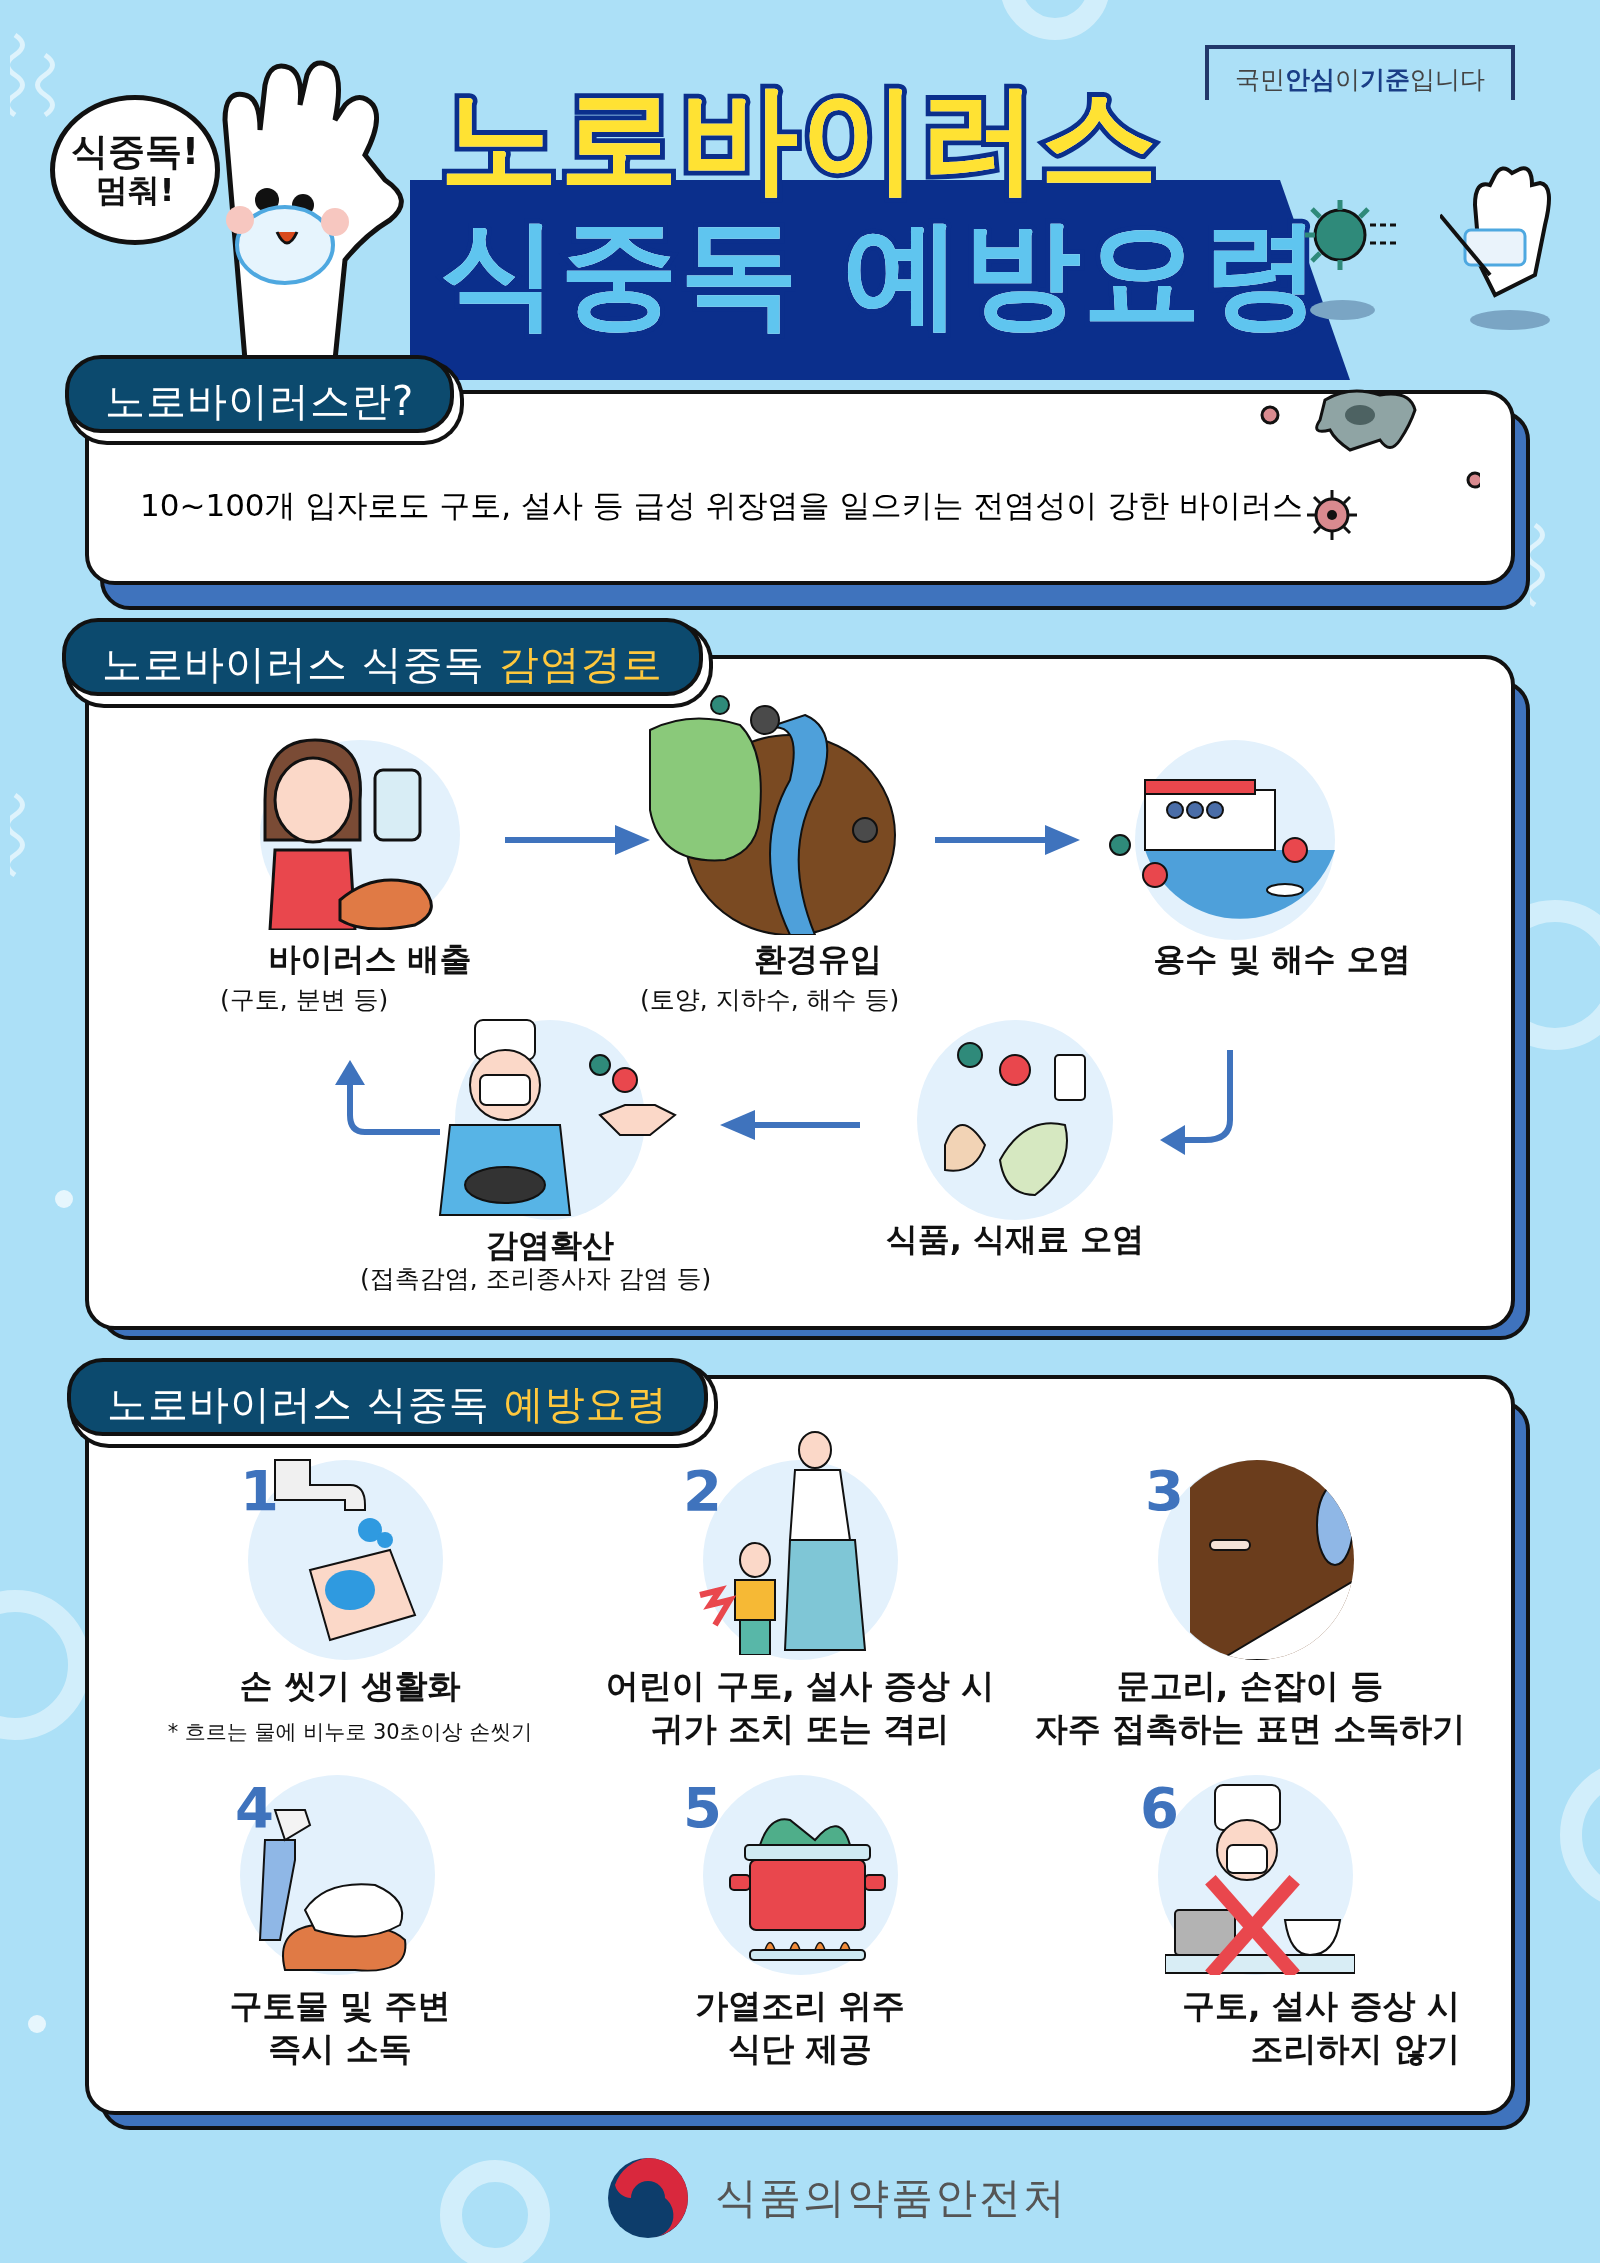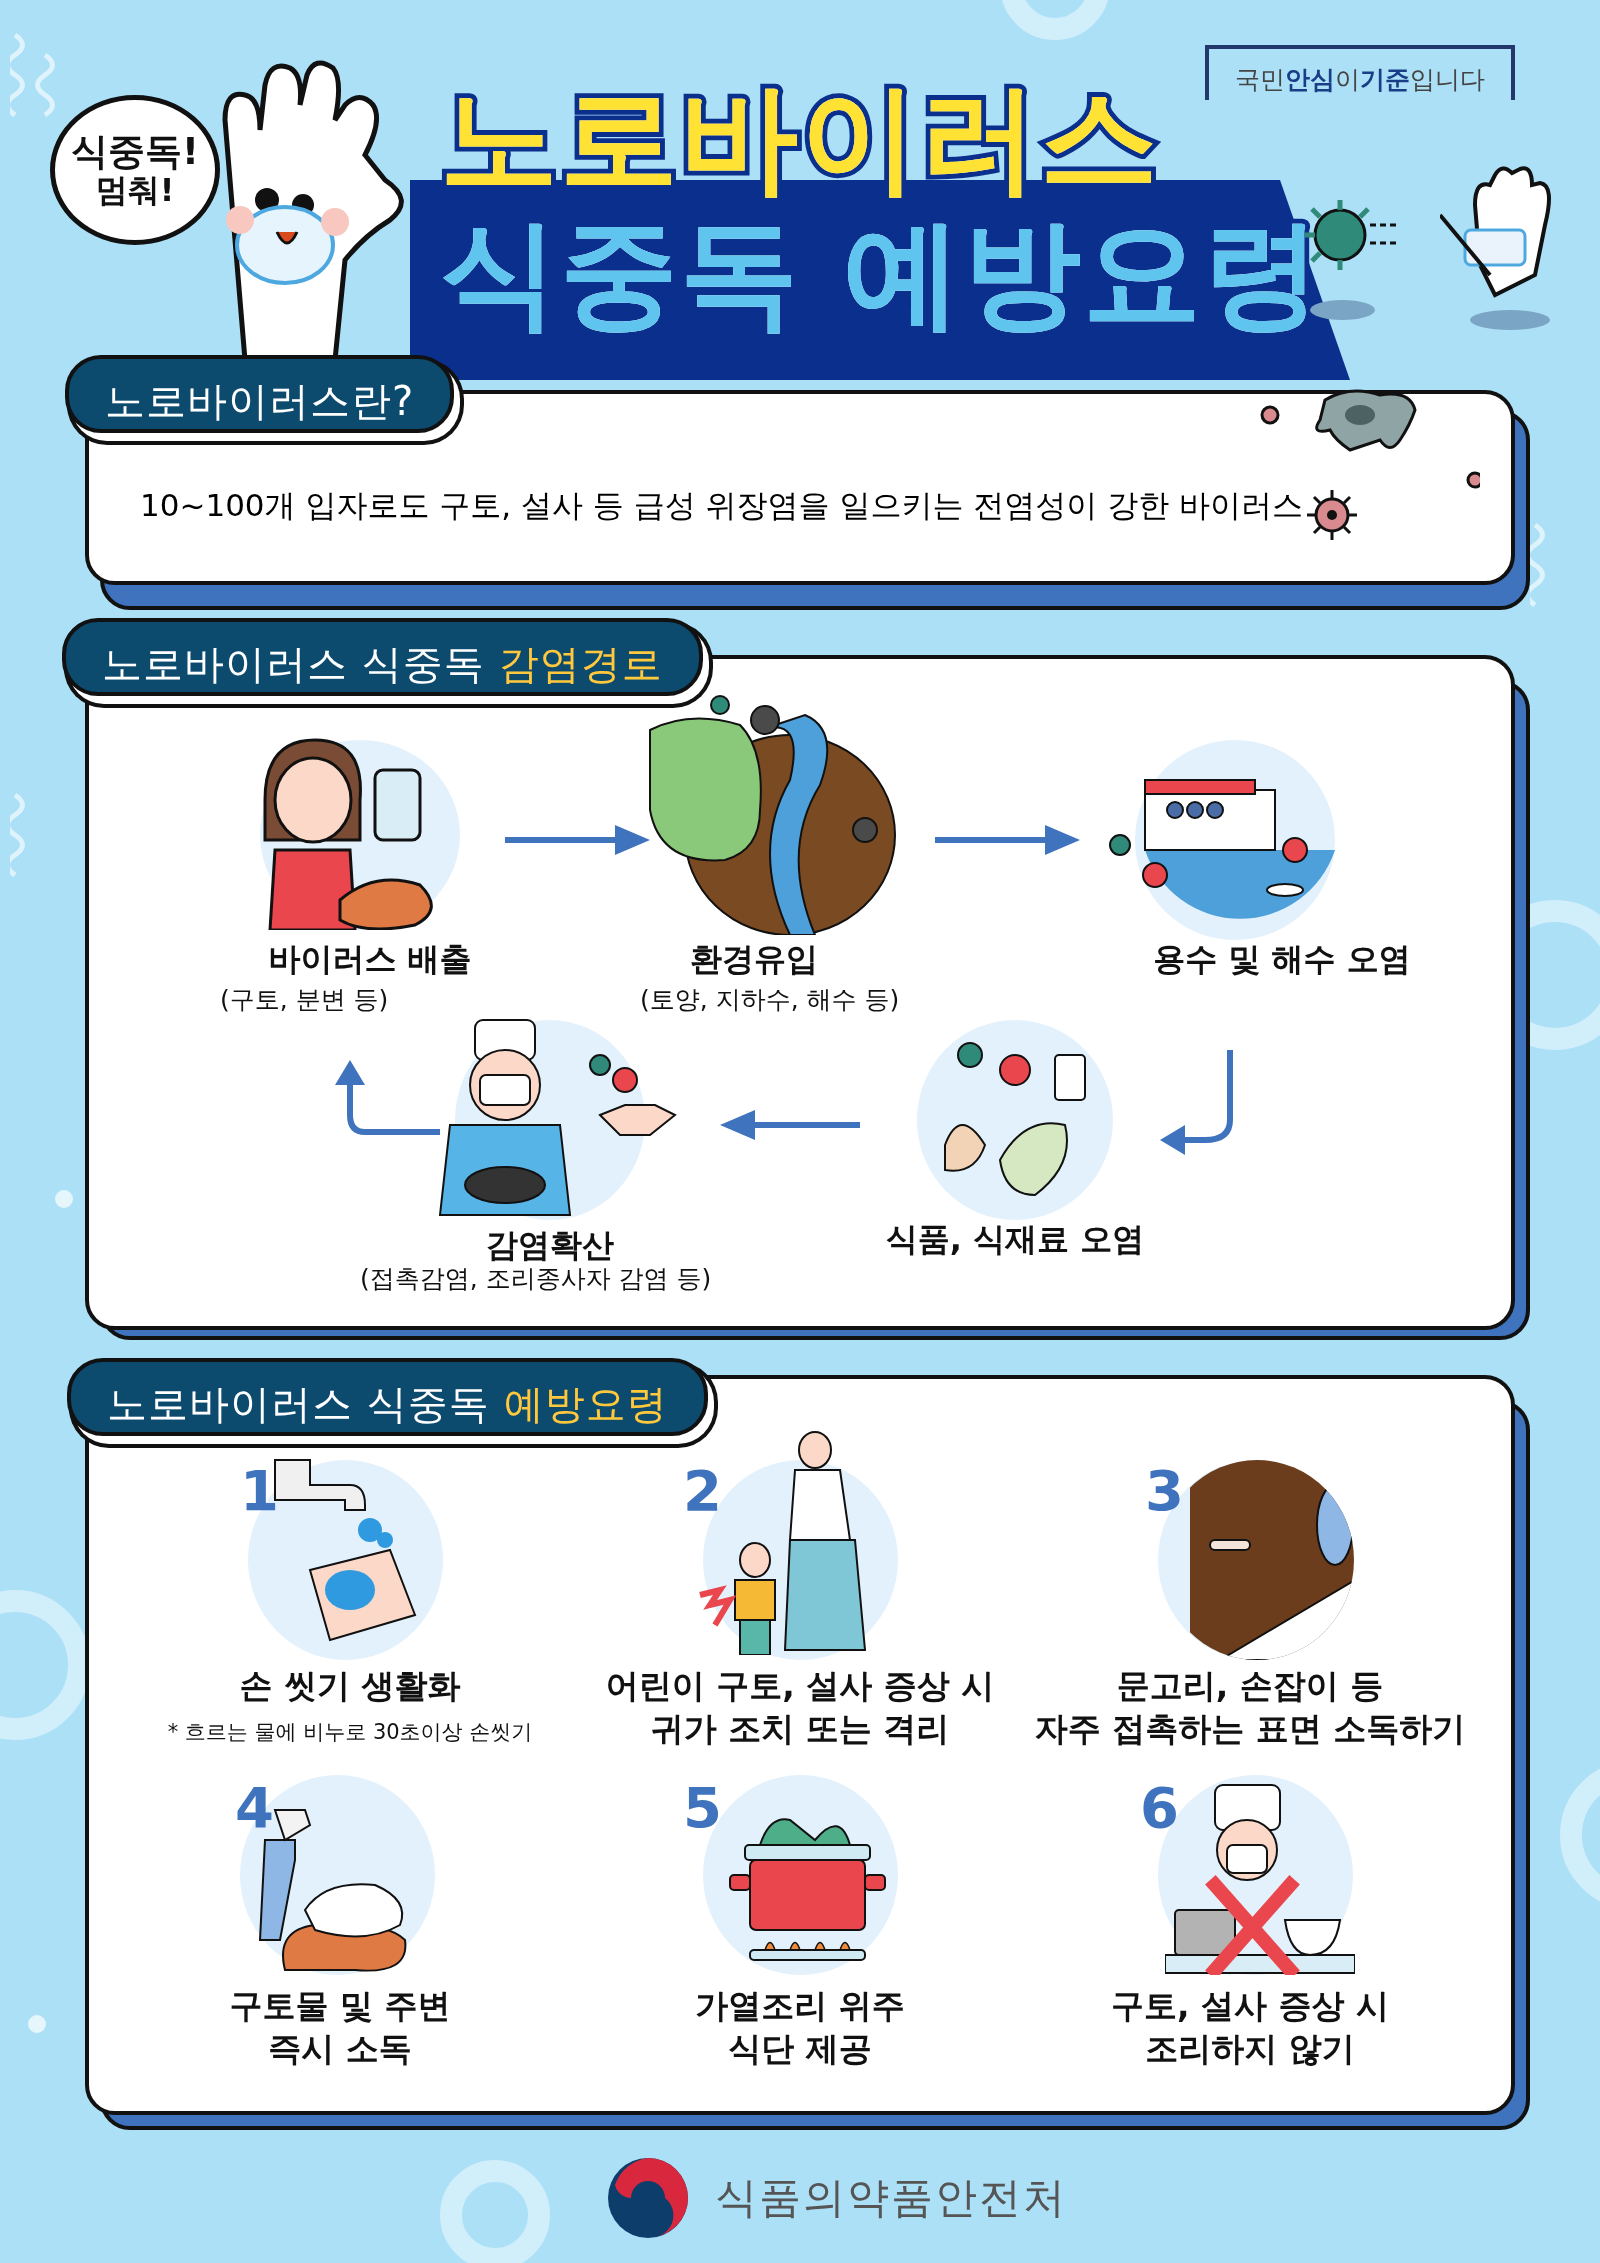--- a/index.html
+++ b/index.html
@@ -188,21 +188,21 @@
   </svg>
 
 <svg class="abs" style="left:640px;top:690px" width="270" height="245" viewBox="0 0 270 245">
   <ellipse cx="150" cy="145" rx="105" ry="100" fill="#7a4a22" stroke="#111" stroke-width="2"></ellipse>
   <path d="M10 40 Q50 20 100 35 Q125 60 120 120 Q120 160 85 170 Q20 175 10 120 Z" fill="#8ac97a" stroke="#111" stroke-width="2"></path>
   <path d="M120 40 Q165 25 150 90 Q110 160 150 245 L175 245 Q140 160 180 95 Q200 40 165 25 Z" fill="#4ea0da" stroke="#111" stroke-width="2"></path>
   <circle cx="125" cy="30" r="14" fill="#4a4a4a" stroke="#111" stroke-width="2"></circle>
   <circle cx="225" cy="140" r="12" fill="#4a4a4a" stroke="#111" stroke-width="2"></circle>
   <circle cx="80" cy="15" r="9" fill="#2f8a7a" stroke="#111" stroke-width="2"></circle>
 </svg>
-<div class="route-label" style="left:604px;top:938px;width:300px;">환경유입</div>
+<div class="route-label" style="left:668px;top:938px;width:300px;">환경유입</div>
 <div class="route-sub" style="left:640px;top:983px;width:300px;">(토양, 지하수, 해수 등)</div>
 
 <svg class="arrow" style="left:935px;top:820px" width="145" height="40" viewBox="0 0 145 40">
     <line x1="0" y1="20" x2="115" y2="20" stroke="#3f73bd" stroke-width="6"></line>
     <polygon points="110,5 145,20 110,35" fill="#3f73bd"></polygon>
   </svg>
 
 <svg class="abs" style="left:1105px;top:730px" width="240" height="210" viewBox="0 0 240 210">
   <ellipse cx="130" cy="110" rx="100" ry="100" fill="#e3f1fc"></ellipse>
   <path d="M40 120 A100 100 0 0 0 230 120 Z" fill="#4ea0da"></path>
@@ -353,21 +353,21 @@
   <rect x="62" y="65" width="40" height="28" rx="6" fill="#fff" stroke="#111" stroke-width="2"></rect>
   <rect x="10" y="130" width="60" height="45" rx="4" fill="#b3b3b3" stroke="#111" stroke-width="2"></rect>
   <path d="M120 140 L175 140 Q170 175 145 175 Q125 175 120 140 Z" fill="#fff" stroke="#111" stroke-width="2"></path>
   <rect x="0" y="175" width="190" height="18" fill="#d8edf5" stroke="#111" stroke-width="2"></rect>
   <g stroke="#e9474d" stroke-width="14" stroke-linecap="square">
       <line x1="50" y1="105" x2="125" y2="190"></line>
       <line x1="125" y1="105" x2="50" y2="190"></line>
     </g>
 </svg>
 <div class="num" style="left:1140px;top:1775px;">6</div>
-<div class="prev-label" style="left:1040px;top:1985px;width:420px;">
+<div class="prev-label" style="left:1040px;top:1985px;width:420px;text-align:right;">
   <div>구토, 설사 증상 시</div>
   <div>조리하지 않기</div>
 </div>
 
 <div class="footer">
   <svg width="86" height="86" viewBox="0 0 86 86">
     <circle cx="43" cy="43" r="40" fill="#0d3d6b"></circle>
     <path d="M43 3 A40 40 0 0 1 83 43 A40 40 0 0 1 50 82 A22 22 0 0 0 60 43 A17 17 0 0 0 26 43 A17 17 0 0 1 10 30 A40 40 0 0 1 43 3 Z" fill="#d9283d"></path>
     <path d="M14 40 A18 18 0 0 1 42 40 A18 18 0 0 0 70 40" fill="none" stroke="#fff" stroke-width="3" opacity="0"></path>
   </svg>

